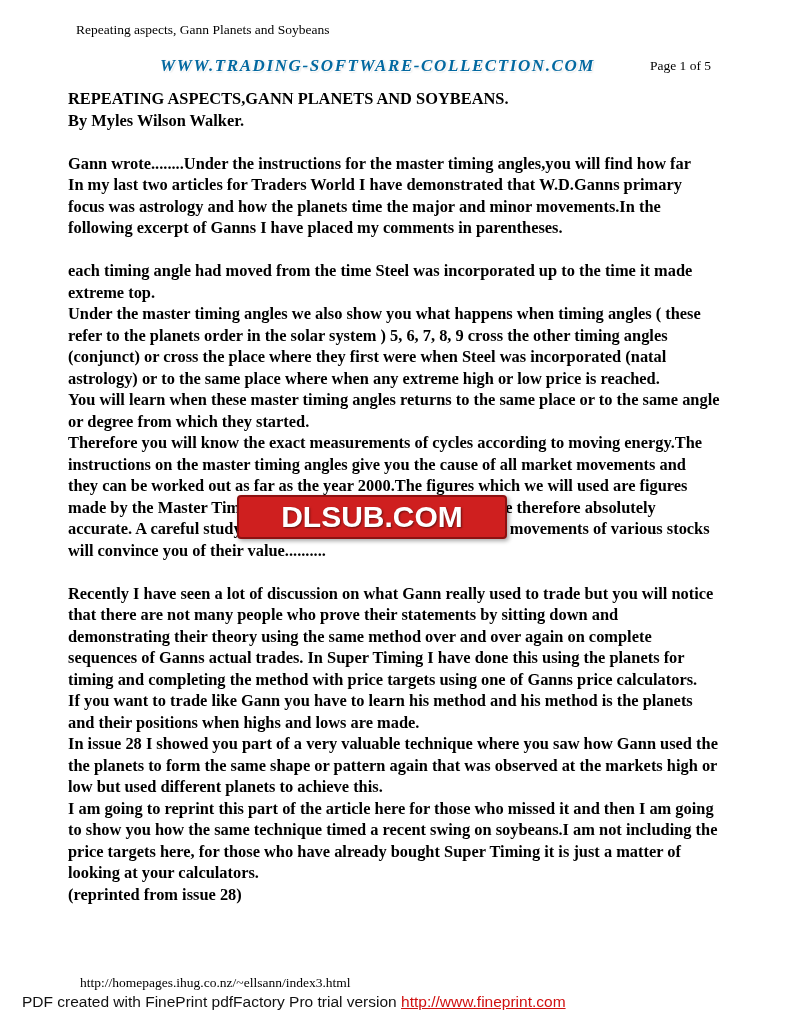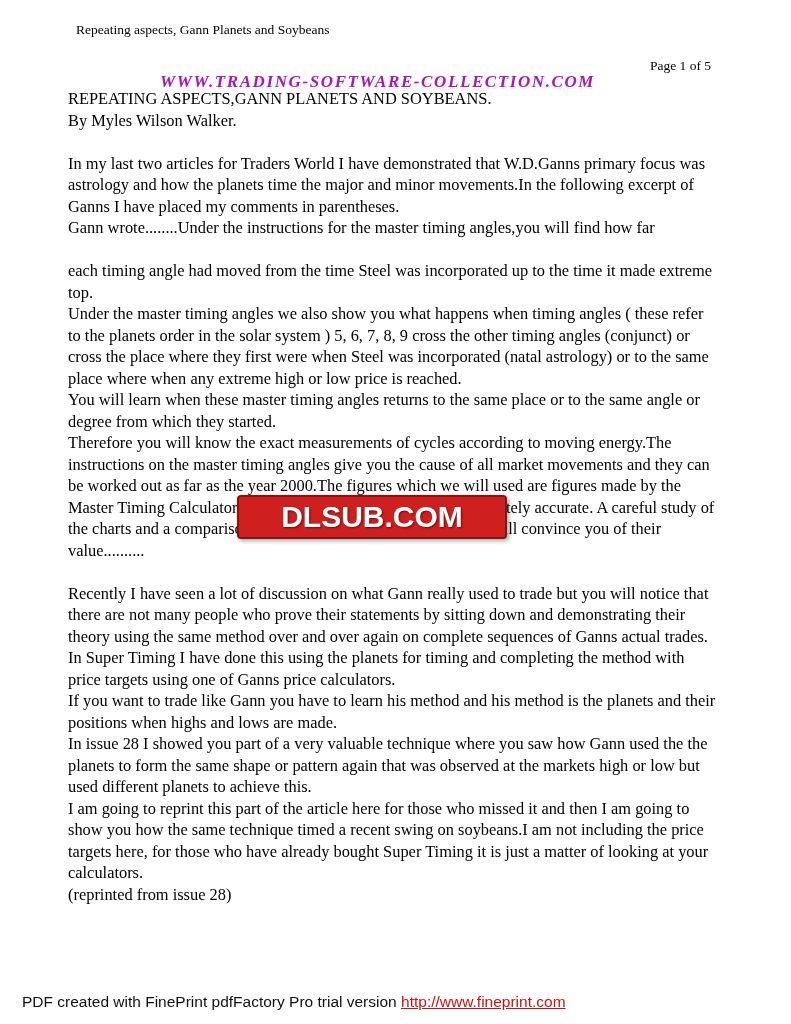--- a/index.html
+++ b/index.html
@@ -53,40 +53,41 @@
     color: #8b8b8b;
     text-shadow:
       1px 1px 0 #ffffff,
       2px 2px 3px rgba(0,0,0,0.35);
     opacity: 0.95;
     white-space: nowrap;
   }
   .wm-url {
     position: absolute;
     left: 160px;
-    top: 72px;
+    top: 56px;
     font-family: "Liberation Serif", serif;
     font-weight: bold;
     font-style: italic;
     font-size: 17px;
     letter-spacing: 1.6px;
-    color: #a21caf;
+    color: #0369a1;
     text-shadow: 1px 1px 0 #ffffff, 1px 1px 2px rgba(0,0,0,0.25);
     white-space: nowrap;
   }
 
   
   .doc {
     position: absolute;
     left: 68px;
     top: 88px;
     width: 652px;
     font-size: 16.4px;
     line-height: 21.5px;
     color: #000;
+    font-weight: bold;
   }
   .doc p {
     margin: 0;
     padding: 0;
   }
   .doc .blank {
     height: 21.5px;
   }
 
   
@@ -165,37 +166,38 @@
 <div class="page">
 
   <div class="hdr-title">Repeating aspects, Gann Planets and Soybeans</div>
   <div class="hdr-page">Page 1 of 5</div>
   <div class="wm-url">WWW.TRADING-SOFTWARE-COLLECTION.COM</div>
 
   <div class="doc">
     <p>REPEATING ASPECTS,GANN PLANETS AND SOYBEANS.</p>
     <p>By Myles Wilson Walker.</p>
     <div class="blank"></div>
+    <p>Gann wrote........Under the instructions for the master timing angles,you will find how far</p>
     <p>In my last  two articles for Traders World I have demonstrated that W.D.Ganns primary focus was astrology and how the planets time the major and minor movements.In the following excerpt of Ganns I have placed my comments in parentheses.</p>
-    <p>Gann wrote........Under the instructions for the master timing angles,you will find how far</p>
     <div class="blank"></div>
     <p>each timing angle had moved from the time Steel was incorporated up to the time it made extreme top.</p>
     <p>Under the master timing angles we also show you what happens when timing angles ( these refer to the planets order in the solar system ) 5, 6, 7, 8, 9 cross the other timing angles (conjunct) or cross the place where they first were when Steel was incorporated (natal astrology) or to the same place where when any extreme high or low price is reached.</p>
     <p>You will learn when these master timing angles returns to the same place or to the same angle or degree from which they started.</p>
     <p>Therefore you will know the exact measurements of cycles according to moving energy.The instructions on the master timing angles give you the cause of all market movements and they can be worked out as far as the year 2000.The figures which we will used are figures made by the Master Timing Calculators and computers and are therefore absolutely accurate. A careful study of the charts and a comparison of the movements of various stocks will convince you of their value..........</p>
     <div class="blank"></div>
     <p>Recently I have seen a lot of discussion on what Gann really used to trade but you will notice that there are not many people who prove their statements by sitting down and demonstrating their theory using the same method over and over again on complete sequences of Ganns actual trades. In Super Timing I have done this using the planets for timing and completing the method with price targets using one of Ganns price calculators.</p>
     <p>If you want to trade like Gann you have to learn his method and his method is the planets and their positions when highs and lows are made.</p>
     <p>In issue 28  I showed you part of a very valuable technique where you saw how Gann used the the planets to form the same shape or pattern again that was observed at the markets high or low but used different planets to achieve this.</p>
     <p>I am going to reprint this part of the article here for those who missed it and then I am going to show you how the same technique timed a recent swing on soybeans.I am not including the price targets here, for those who have already bought Super Timing it is just a matter of looking at your calculators.</p>
     <p>(reprinted from issue 28)</p>
   </div>
 
   <div class="dlsub">
     <span>DLSUB.COM</span>
   </div>
 
   <div class="footer-rule"></div>
+  <div class="footer-url">http://homepages.ihug.co.nz/~ellsann/index3.html</div>
   <div class="footer-fine">
     <span>PDF created with FinePrint pdfFactory Pro trial version </span><span class="lnk">http://www.fineprint.com</span>
   </div>
 
 </div>
 
 </body></html>

